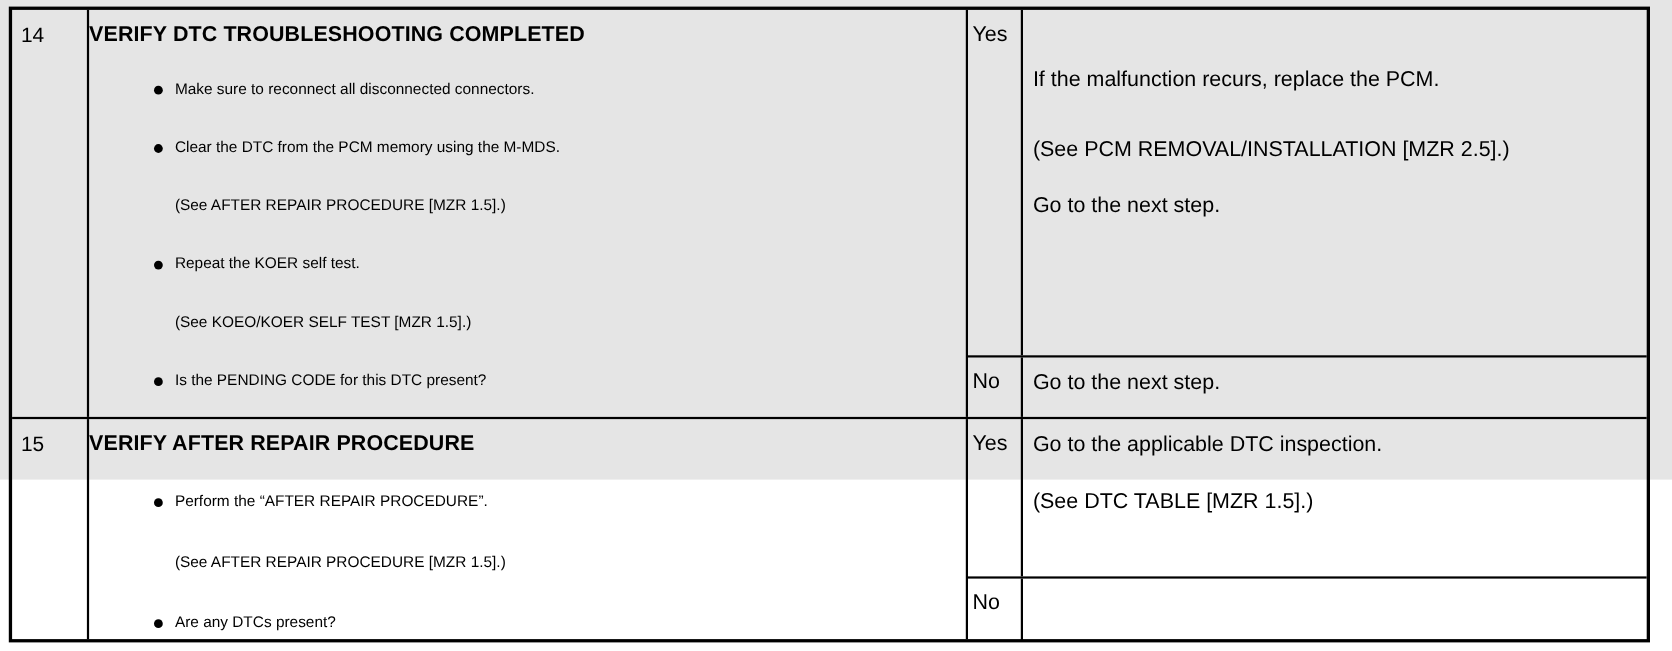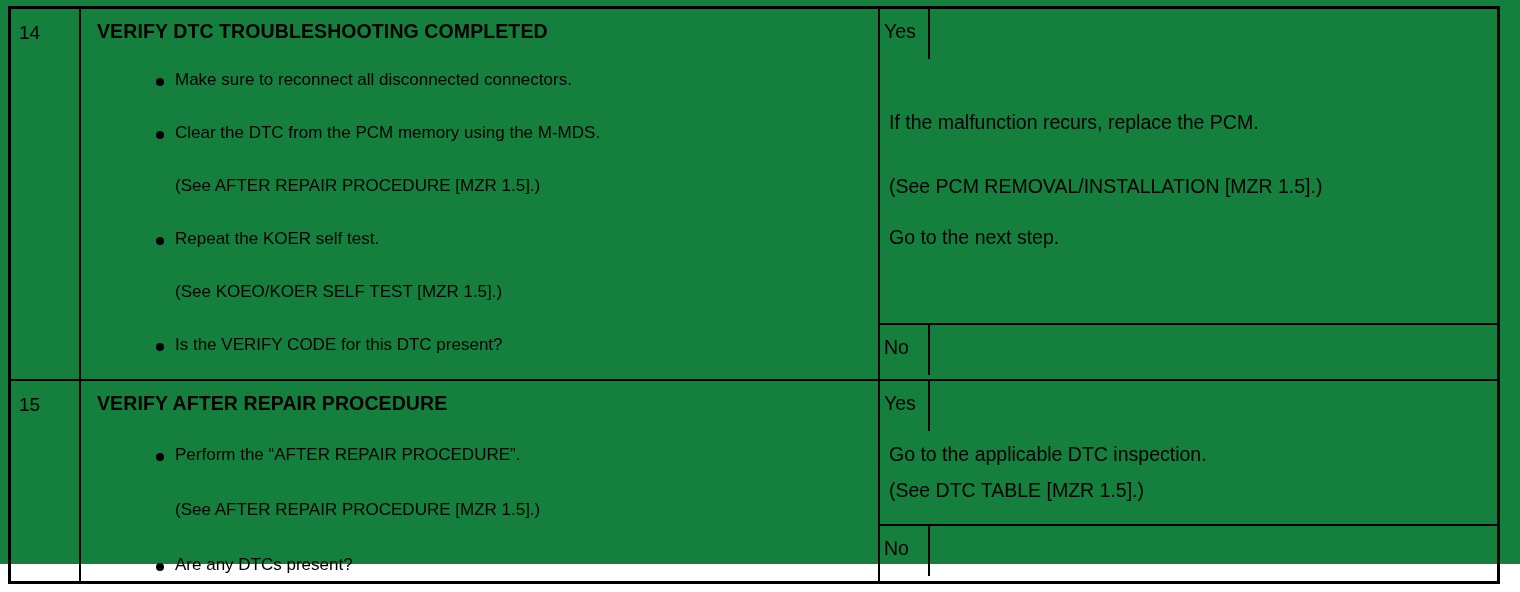--- a/index.html
+++ b/index.html
@@ -14,22 +14,22 @@
     font-family: "Liberation Sans", sans-serif;
     color: #000000;
     overflow: hidden;
   }
 
   .sheet {
     position: absolute;
     left: 0;
     top: 0;
     width: 1520px;
-    height: 564px;
-    background: #15803d;
+    height: 436px;
+    background: #e5e5e5;
     text-decoration: underline;
   }
 
   
   .dtc-table {
     position: absolute;
     left: 8px;
     top: 6px;
     width: 1492px;
     height: 578px;
@@ -76,36 +76,36 @@
   .col-answers {
     position: absolute;
     left: 869px; top: 0;
     right: 0;
     height: 100%;
     box-sizing: border-box;
   }
 
   
   .content-inner {
-    padding: 11px 10px 0 16px;
+    padding: 11px 10px 0 0;
   }
   .content-title {
     font-size: 19.5px;
     font-weight: bold;
     letter-spacing: 0.1px;
     line-height: 22px;
     white-space: nowrap;
   }
   .content-list {
     list-style: none;
     margin: 0;
     padding: 0;
   }
   .content-line {
-    font-size: 17px;
+    font-size: 14px;
     line-height: 22px;
     white-space: nowrap;
     position: relative;
     padding-left: 78px;
   }
   .content-line.bullet::before {
     content: "";
     position: absolute;
     left: 59px;
     top: 9px;
@@ -120,21 +120,20 @@
   .gap-31 { margin-top: 31px; }
   .gap-33 { margin-top: 33px; }
 
   
   .answer-row {
     position: absolute;
     left: 0;
     width: 100%;
     box-sizing: border-box;
     display: flex;
-    flex-direction: column;
   }
   .row-14 .answer-row.answer-yes { top: 0;     height: 314px; }
   .row-14 .answer-row.answer-no  { top: 314px; height: 56px; border-top: 2px solid #000000; }
   .row-15 .answer-row.answer-yes { top: 0;     height: 143px; }
   .row-15 .answer-row.answer-no  { top: 143px; height: 59px; border-top: 2px solid #000000; }
 
   .answer-label {
     width: 50px;
     flex: 0 0 50px;
     box-sizing: border-box;
@@ -149,21 +148,21 @@
     box-sizing: border-box;
     padding: 11px 8px 0 9px;
     overflow: hidden;
   }
   .answer-line {
     font-size: 19.5px;
     line-height: 24px;
   }
   .answer-line.nowrap { white-space: nowrap; }
   .ans-gap-26 { margin-top: 40px; }
-  .ans-gap-28 { margin-top: 12px; }
+  .ans-gap-28 { margin-top: 28px; }
   .ans-gap-27 { margin-top: 27px; }
 </style>
 </head>
 <body>
 
 <div class="sheet">
 
   <div class="dtc-table">
 
     <div class="step-row row-14">
@@ -175,32 +174,32 @@
       <div class="col-content">
         <div class="content-inner">
           <div class="content-title">VERIFY DTC TROUBLESHOOTING COMPLETED</div>
 
           <div class="content-list">
             <div class="content-line bullet gap-27">Make sure to reconnect all disconnected connectors.</div>
             <div class="content-line bullet gap-31">Clear the DTC from the PCM memory using the M-MDS.</div>
             <div class="content-line gap-31">(See AFTER REPAIR PROCEDURE [MZR 1.5].)</div>
             <div class="content-line bullet gap-31">Repeat the KOER self test.</div>
             <div class="content-line gap-31">(See KOEO/KOER SELF TEST [MZR 1.5].)</div>
-            <div class="content-line bullet gap-31">Is the VERIFY CODE for this DTC present?</div>
+            <div class="content-line bullet gap-31">Is the PENDING CODE for this DTC present?</div>
           </div>
         </div>
       </div>
 
       <div class="col-answers">
 
         <div class="answer-row answer-yes">
           <div class="answer-label">Yes</div>
           <div class="answer-body">
             <div class="answer-line nowrap ans-gap-26">If the malfunction recurs, replace the PCM.</div>
-            <div class="answer-line ans-gap-26">(See PCM REMOVAL/INSTALLATION [MZR 1.5].)</div>
+            <div class="answer-line ans-gap-26">(See PCM REMOVAL/INSTALLATION [MZR 2.5].)</div>
             <div class="answer-line nowrap ans-gap-27">Go to the next step.</div>
           </div>
         </div>
 
         <div class="answer-row answer-no">
           <div class="answer-label">No</div>
           <div class="answer-body">
             <div class="answer-line nowrap">Go to the next step.</div>
           </div>
         </div>

